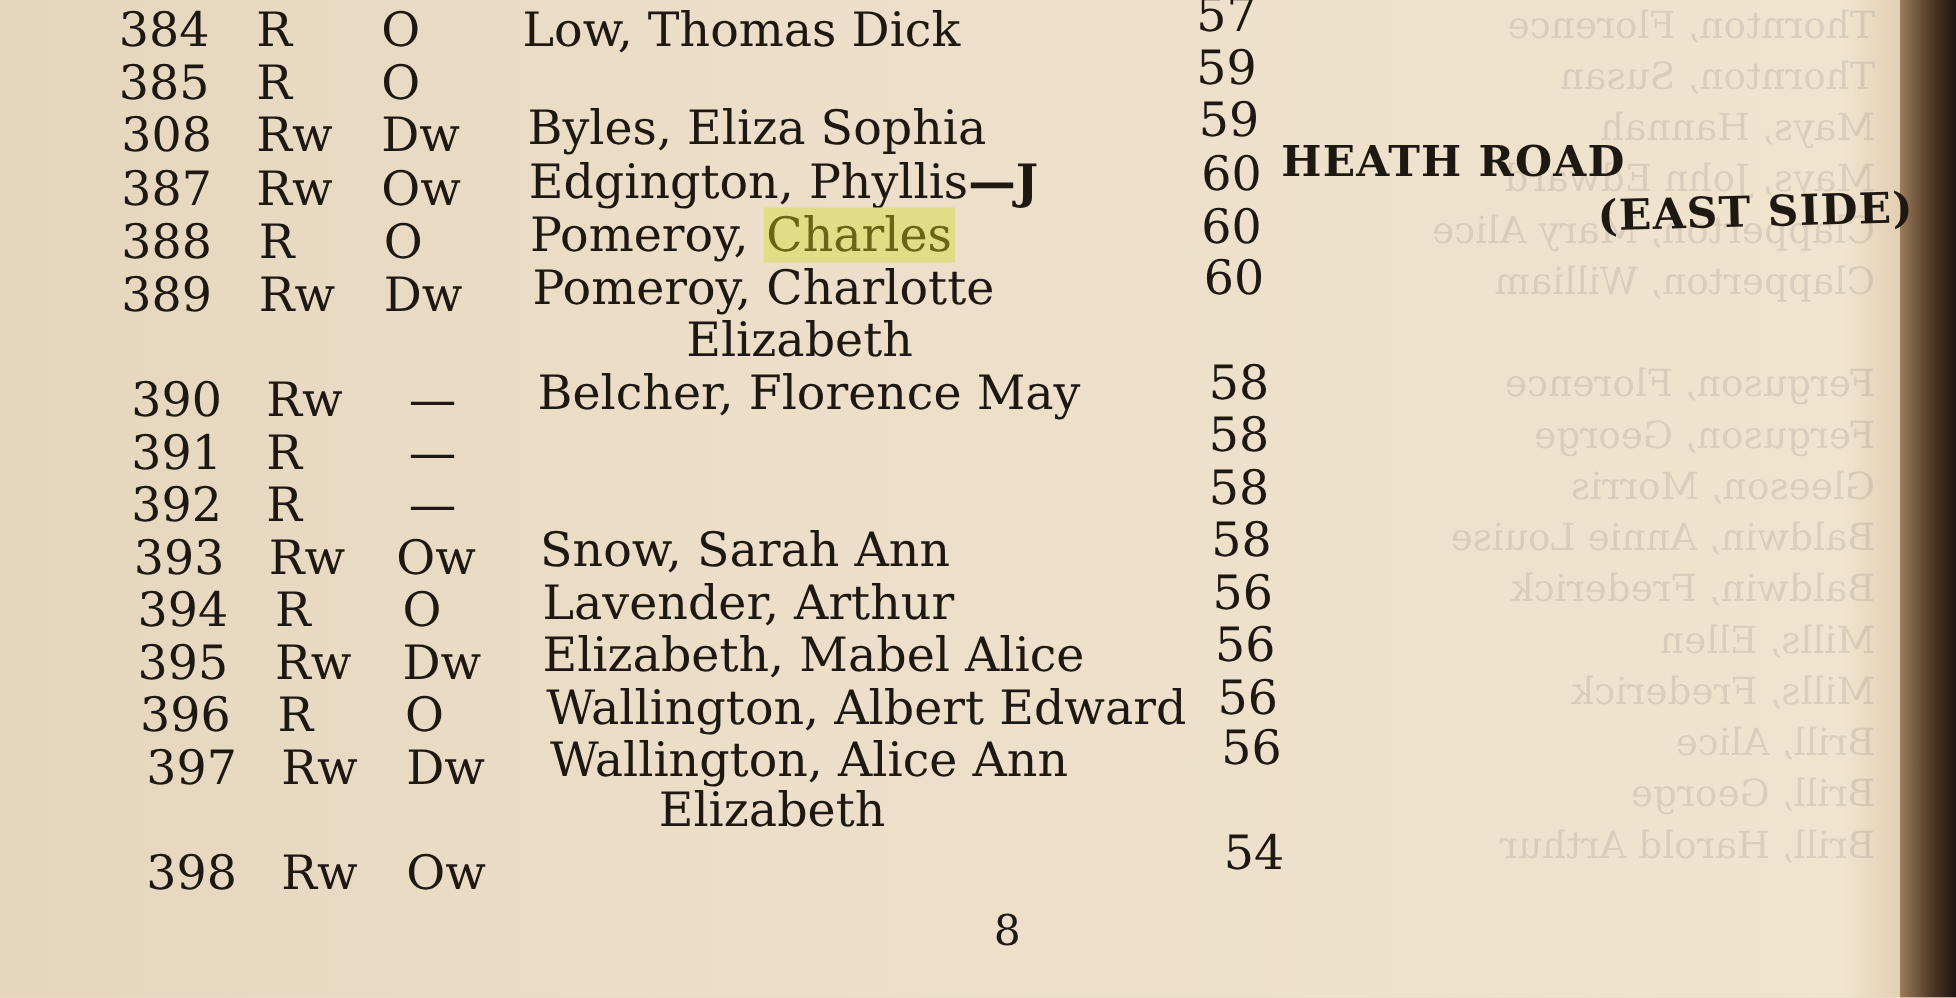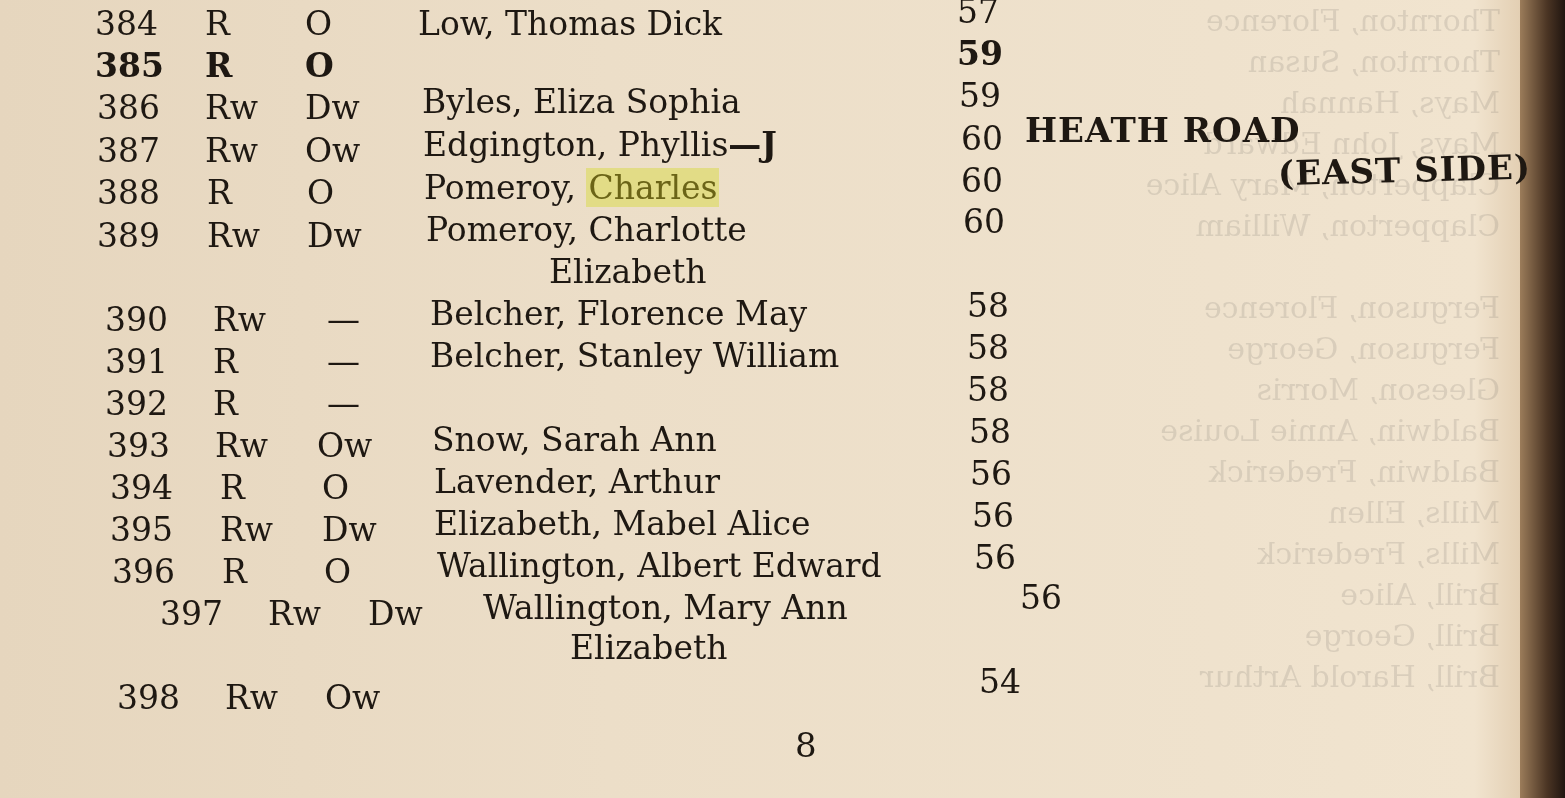--- a/index.html
+++ b/index.html
@@ -16,21 +16,21 @@
     .binding {
       position: absolute; left: 1520px; top: 0; width: 45px; height: 798px;
       background: linear-gradient(90deg, #9b7c5a 0%, #4b3524 60%, #201510 100%);
     }
     .ghost {
       position: absolute; left: 1060px; top: 0; width: 440px; height: 700px;
       opacity: 0.12; color: #3b3a3a; font-size: 30px; line-height: 41px;
       transform: scaleX(-1); pointer-events: none; white-space: pre;
     }
     .row {
-      position: absolute; height: 40px; font-size: 33px; line-height: 40px; white-space: nowrap;
+      position: absolute; height: 40px; font-size: 38px; line-height: 40px; white-space: nowrap;
     }
     .row span { position: absolute; top: 0; }
     .hl { background: #e2dc86; color: #6b6417; padding: 0 2px; }
     .bold { font-weight: bold; }
     .heading {
       position: absolute; font-size: 34px; font-weight: bold; letter-spacing: 1px; white-space: nowrap;
     }
     .pagenum { position: absolute; left: 795px; top: 725px; font-size: 34px; }
   </style>
 </head>
@@ -56,28 +56,28 @@
 Brill, George
 Brill, Harold Arthur</div>
 
 <div class="row" style="left:95px; top:4px; width:900px;">
   <span style="left:0">384</span>
   <span style="left:110px">R</span>
   <span style="left:210px">O</span>
   <span style="left:323px">Low, Thomas Dick</span>
   <span style="left:862px; top:-12px">57</span>
 </div>
-<div class="row" style="left:95px; top:46px; width:900px;font-weight:bold;">
+<div class="row" style="left:95px; top:46px; width:900px;">
   <span style="left:0">385</span>
   <span style="left:110px">R</span>
   <span style="left:210px">O</span>
   <span style="left:862px; top:-12px">59</span>
 </div>
 <div class="row" style="left:97px; top:88px; width:900px;">
-  <span style="left:0">386</span>
+  <span style="left:0">308</span>
   <span style="left:108px">Rw</span>
   <span style="left:208px">Dw</span>
   <span style="left:325px; top:-6px">Byles, Eliza Sophia</span>
   <span style="left:862px; top:-12px">59</span>
 </div>
 <div class="row" style="left:97px; top:131px; width:900px;">
   <span style="left:0">387</span>
   <span style="left:108px">Rw</span>
   <span style="left:208px">Ow</span>
   <span style="left:326px; top:-6px"><span style="position:static">Edgington, Phyllis</span><span style="position:static" class="bold">—J</span></span>
@@ -103,21 +103,20 @@
   <span style="left:0">390</span>
   <span style="left:108px">Rw</span>
   <span style="left:222px">—</span>
   <span style="left:325px; top:-6px">Belcher, Florence May</span>
   <span style="left:862px; top:-14px">58</span>
 </div>
 <div class="row" style="left:105px; top:342px; width:900px;">
   <span style="left:0">391</span>
   <span style="left:108px">R</span>
   <span style="left:222px">—</span>
-  <span style="left:325px; top:-6px">Belcher, Stanley William</span>
   <span style="left:862px; top:-14px">58</span>
 </div>
 <div class="row" style="left:105px; top:384px; width:900px;">
   <span style="left:0">392</span>
   <span style="left:108px">R</span>
   <span style="left:222px">—</span>
   <span style="left:862px; top:-14px">58</span>
 </div>
 <div class="row" style="left:107px; top:426px; width:900px;">
   <span style="left:0">393</span>
@@ -140,25 +139,25 @@
   <span style="left:324px; top:-6px">Elizabeth, Mabel Alice</span>
   <span style="left:862px; top:-14px">56</span>
 </div>
 <div class="row" style="left:112px; top:552px; width:900px;">
   <span style="left:0">396</span>
   <span style="left:110px">R</span>
   <span style="left:212px">O</span>
   <span style="left:325px; top:-6px">Wallington, Albert Edward</span>
   <span style="left:862px; top:-14px">56</span>
 </div>
-<div class="row" style="left:117px; top:594px; width:900px;margin-left:43px;">
+<div class="row" style="left:117px; top:594px; width:900px;">
   <span style="left:0">397</span>
   <span style="left:108px">Rw</span>
   <span style="left:208px">Dw</span>
-  <span style="left:323px; top:-6px">Wallington, Mary Ann</span>
+  <span style="left:323px; top:-6px">Wallington, Alice Ann</span>
   <span style="left:860px; top:-16px">56</span>
   <span style="left:410px; top:34px">Elizabeth</span>
 </div>
 <div class="row" style="left:117px; top:678px; width:900px;">
   <span style="left:0">398</span>
   <span style="left:108px">Rw</span>
   <span style="left:208px">Ow</span>
   <span style="left:862px; top:-16px">54</span>
 </div>
 

